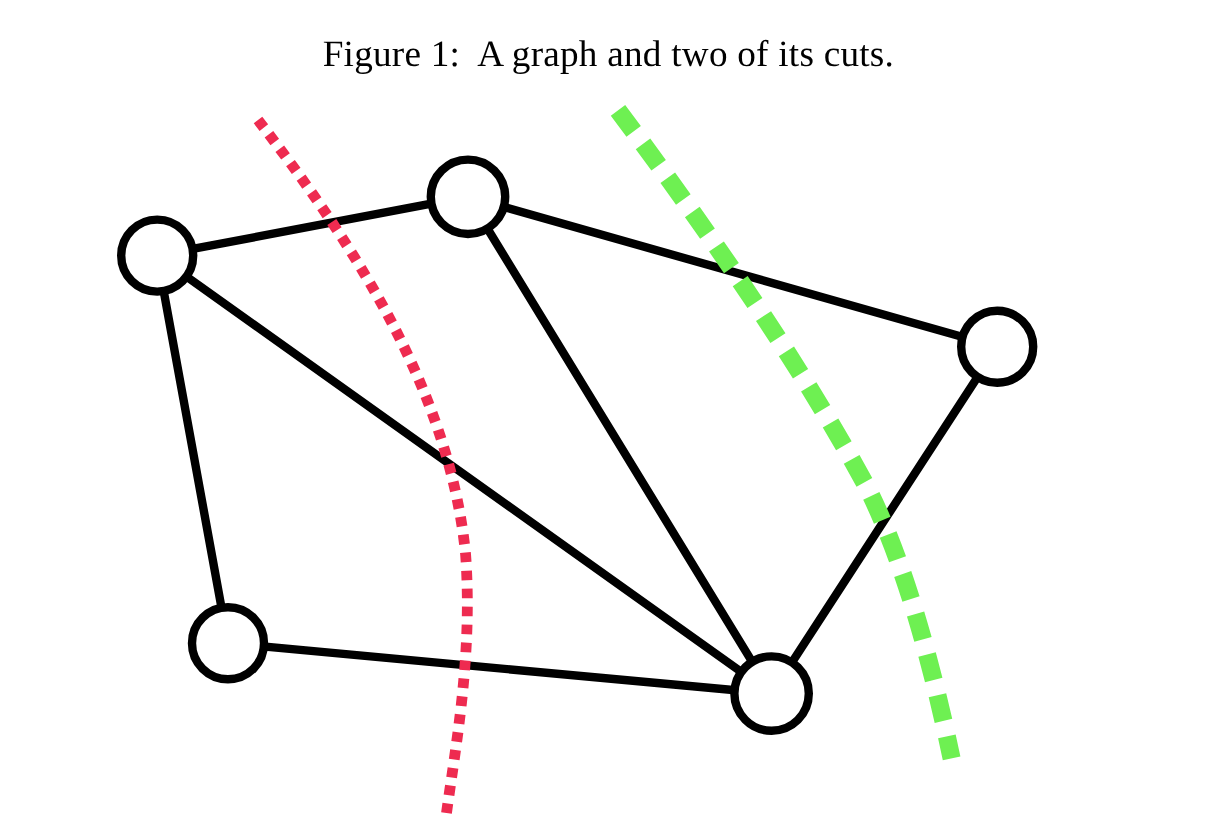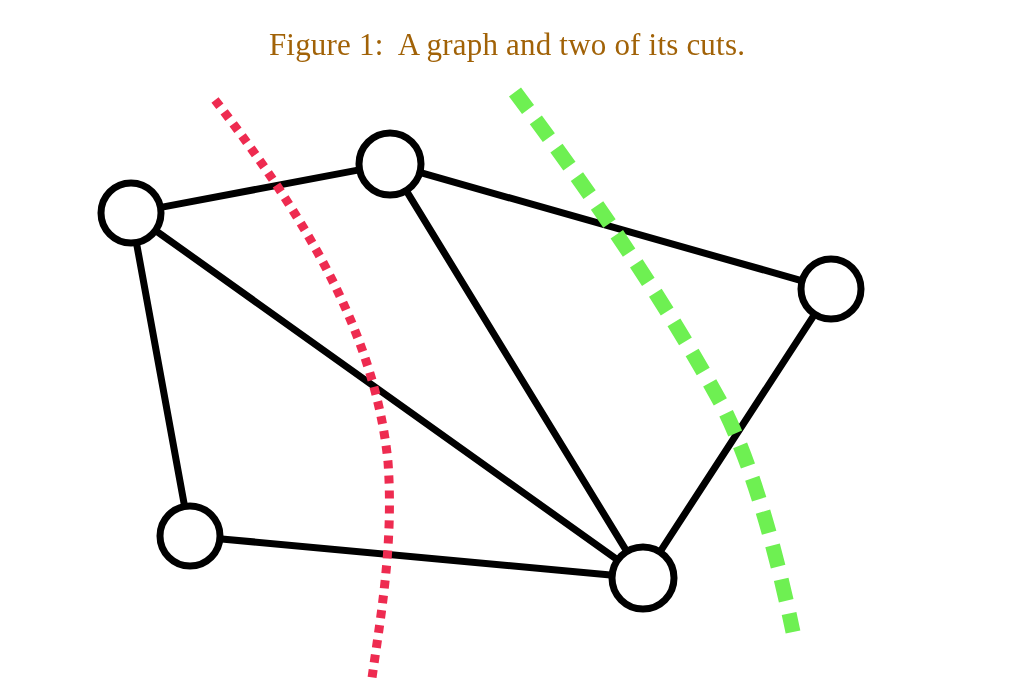--- a/index.html
+++ b/index.html
@@ -24,21 +24,21 @@
   #figure-caption {
     position: absolute;
     left: 0;
     top: 26px;
     width: 1014px;
     text-align: center;
     font-family: "Liberation Serif", "DejaVu Serif", serif;
     font-size: 31px;
     line-height: 38px;
     letter-spacing: 0.2px;
-    color: #a16207;
+    color: #000000;
     white-space: pre;
   }
   #graph-canvas {
     position: absolute;
     left: 0;
     top: 0;
     width: 1014px;
     height: 686px;
     display: block;
   }

